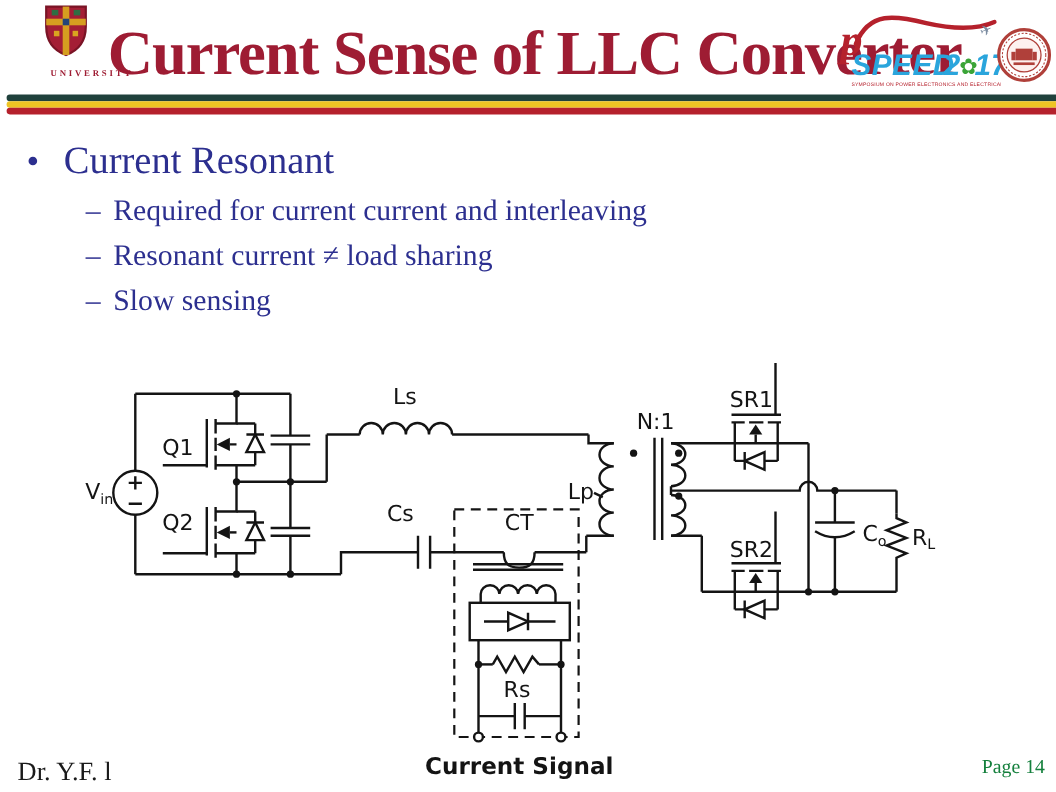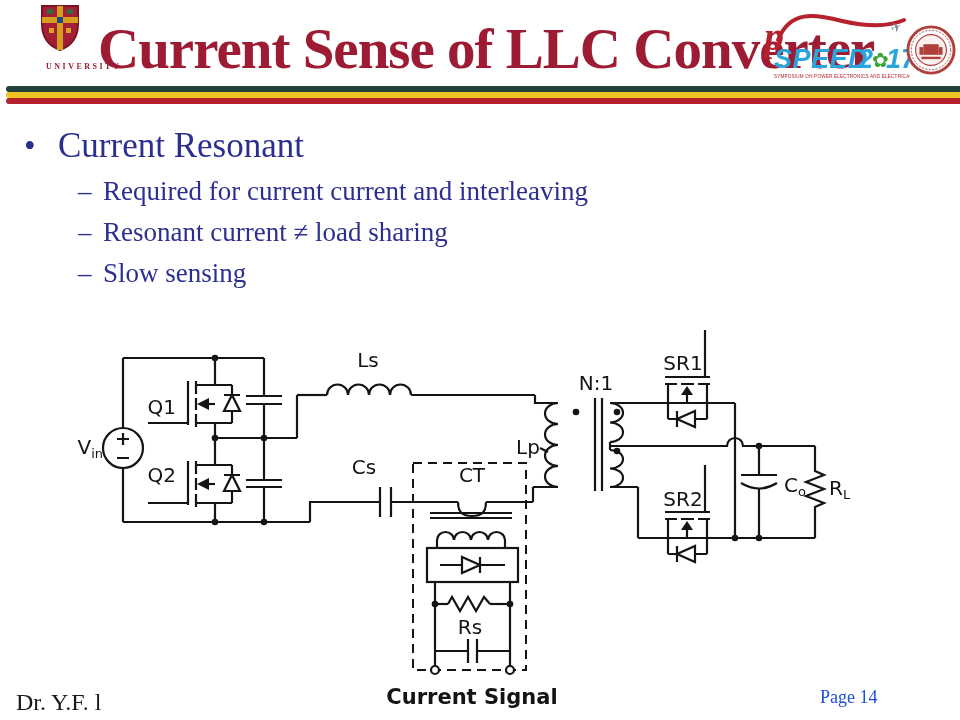--- a/index.html
+++ b/index.html
@@ -27,22 +27,22 @@
   .sub-bullets{position:absolute;left:78px;top:176px;color:#2c2f8f;font-size:27px;}
   .sub-bullets .item{display:flex;margin-bottom:10px;}
   .sub-bullets .dash{width:25px;}
   
   .circuit{position:absolute;left:0;top:315px;width:960px;height:400px;}
   .circuit text{font-family:"DejaVu Sans","Liberation Sans",sans-serif;
                 font-size:20px;fill:#141414;}
   .circuit .sig{font-size:21px;font-weight:600;}
   
   .footer-author{position:absolute;left:16px;top:689px;font-size:24px;color:#1a1a1a;}
-  .footer-page{position:absolute;left:820px;top:687px;width:130px;text-align:left;
-               font-size:18px;color:#1d4ed8;}
+  .footer-page{position:absolute;left:820px;top:687px;width:130px;text-align:right;
+               font-size:18px;color:#15803d;}
 </style>
 </head>
 <body>
 
 <div class="slide">
 
   <svg class="crest" viewBox="0 0 40 48">
     <path d="M2,2 H38 V20 C38,37 28,43 20,46 C12,43 2,37 2,20 Z" fill="#a41e35" stroke="#7a1426" stroke-width="2"></path>
     <rect x="17" y="2" width="6" height="44" fill="#d9a520" opacity="0.95"></rect>
     <rect x="2" y="13" width="36" height="6" fill="#d9a520" opacity="0.95"></rect>

